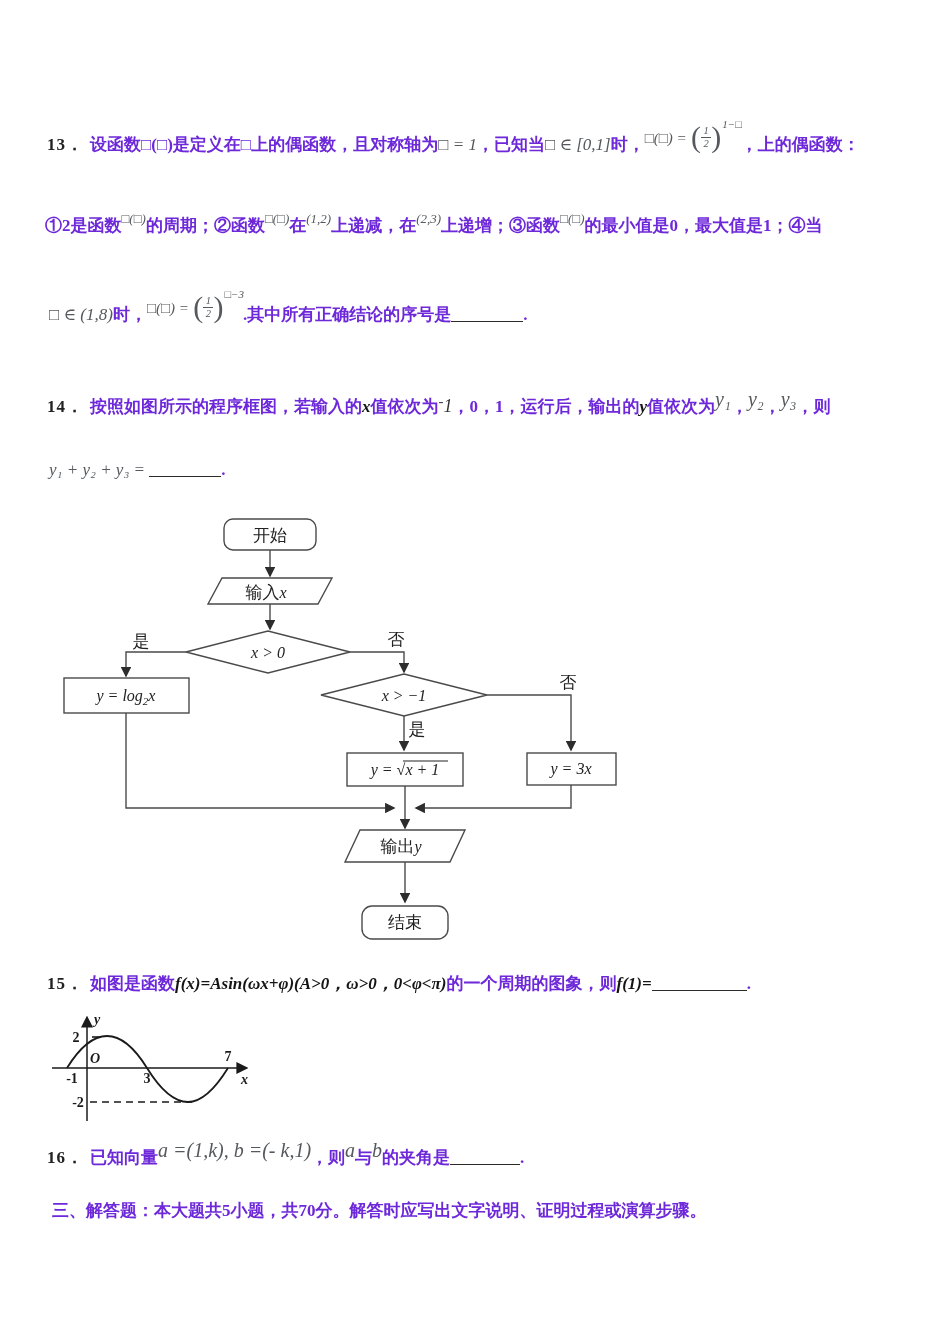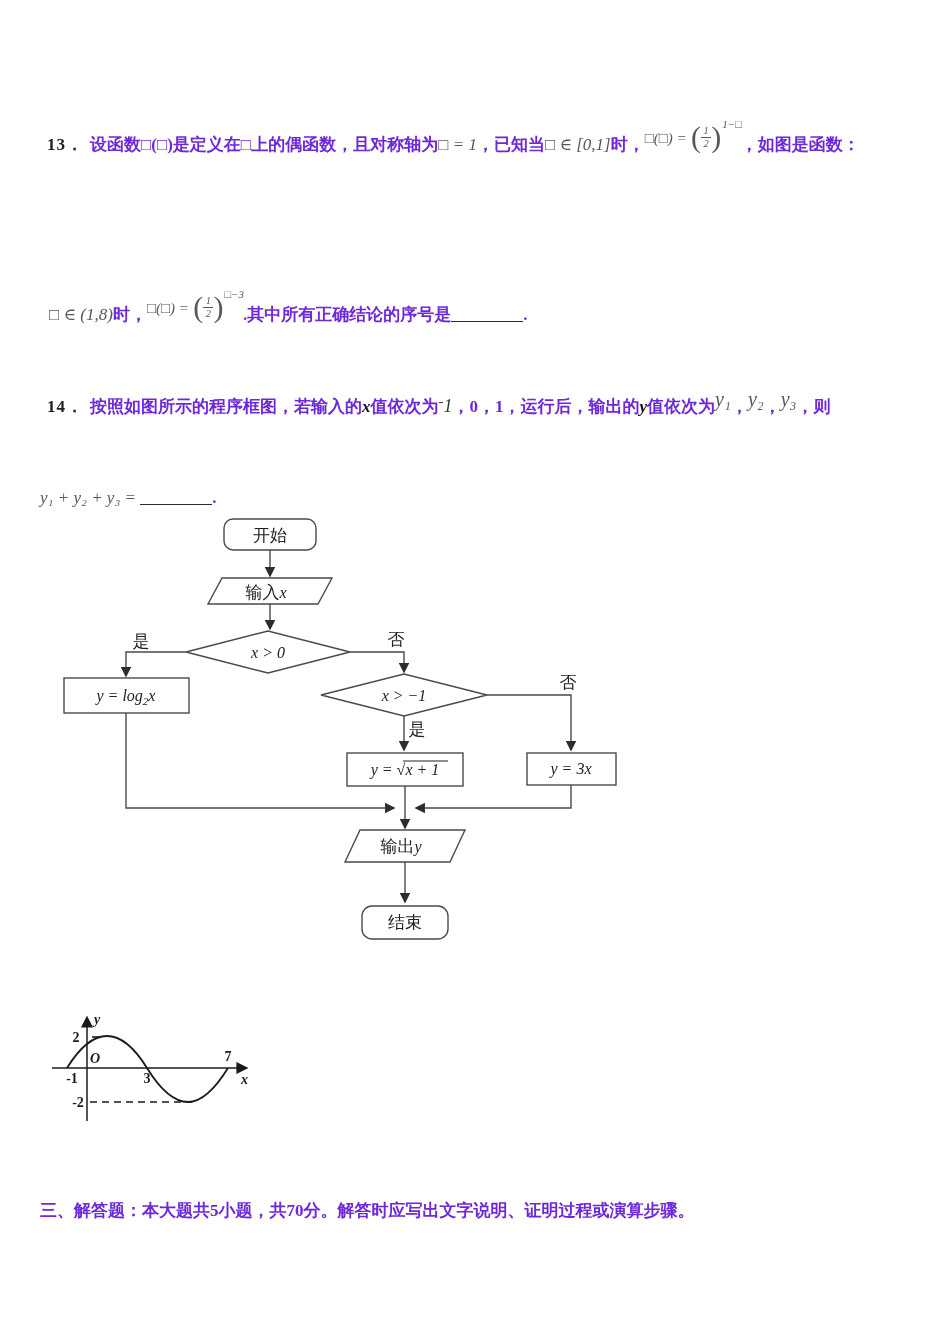--- a/index.html
+++ b/index.html
@@ -32,36 +32,39 @@
 </style>
 </head>
 <body>
 
 <div id="page">
 
   <div class="line" style="top:132px;left:47px;">
     <span class="qnum">13．</span><span class="cjk">设函数□(□)是定义在□上的偶函数，且对称轴为</span><span class="math">□ = 1</span><span class="cjk">，已知当</span><span class="math">□ ∈ [0,1]</span><span class="cjk">时，</span><span class="formula"><span class="f-lhs">□(□) =</span> <span class="bigparen">(</span><span class="frac">
           <span class="fnum">1</span>
           <span class="fden">2</span>
-        </span><span class="bigparen">)</span><span class="fexp">1−□</span></span><span class="cjk">，如图是函数：</span>
+        </span><span class="bigparen">)</span><span class="fexp">1−□</span></span><span class="cjk">，上的偶函数：</span>
   </div>
 
+  <div class="line" style="top:213px;left:45px;">
+    <span class="cjk">①2是函数</span><span class="sup">□(□)</span><span class="cjk">的周期；②函数</span><span class="sup">□(□)</span><span class="cjk">在</span><span class="sup">(1,2)</span><span class="cjk">上递减，在</span><span class="sup">(2,3)</span><span class="cjk">上递增；③函数</span><span class="sup">□(□)</span><span class="cjk">的最小值是0，最大值是1；④当</span>
+  </div>
 
   <div class="line" style="top:302px;left:49px;">
     <span class="math">□ ∈ (1,8)</span><span class="cjk">时，</span><span class="formula"><span class="f-lhs">□(□) =</span> <span class="bigparen">(</span><span class="frac">
           <span class="fnum">1</span>
           <span class="fden">2</span>
         </span><span class="bigparen">)</span><span class="fexp">□−3</span></span><span class="cjk">.其中所有正确结论的序号是</span><span class="blank" style="width:72px;"></span><span class="cjk">.</span>
   </div>
 
   <div class="line" style="top:392px;left:47px;">
     <span class="qnum">14．</span><span class="cjk">按照如图所示的程序框图，若输入的</span><span class="mathdark">x</span><span class="cjk">值依次为</span><span class="supmin">-</span><span class="math" style="color:#2f3234;font-size:18px;">1</span><span class="cjk">，0，1，运行后，输出的</span><span class="mathdark">y</span><span class="cjk">值依次为</span><span class="raised">y₁</span><span class="cjk">，</span><span class="raised">y₂</span><span class="cjk">，</span><span class="raised">y₃</span><span class="cjk">，则</span>
   </div>
 
-  <div class="line" style="top:457px;left:40px;margin-top:28px;">
+  <div class="line" style="top:457px;left:49px;">
     <span class="math" style="font-size:17px;">y₁ + y₂ + y₃ =</span>
     <span class="blank" style="width:72px;"></span><span class="cjk">.</span>
   </div>
 
   <svg style="position:absolute;left:0;top:503px;" width="660" height="450" viewBox="0 0 660 450">
     <defs>
       <marker id="arr" viewBox="0 0 10 10" refX="8.5" refY="5" markerWidth="7.5" markerHeight="7.5" orient="auto-start-reverse">
         <path d="M0,0 L10,5 L0,10 z" fill="#2d2d2d"></path>
       </marker>
     </defs>
@@ -96,20 +99,23 @@
     <text class="fc-math" x="404" y="198" text-anchor="middle">x &gt; −1</text>
     <text class="fc-cjk" x="417" y="232" text-anchor="middle">是</text>
     <text class="fc-cjk" x="568" y="185" text-anchor="middle">否</text>
     <text class="fc-math" x="405" y="272" text-anchor="middle"><tspan>y = </tspan><tspan>√</tspan><tspan>x + 1</tspan></text>
     <line x1="403" y1="258" x2="448" y2="258" stroke="#222" stroke-width="1.2"></line>
     <text class="fc-math" x="571" y="271" text-anchor="middle">y = 3x</text>
     <text x="401" y="349" text-anchor="middle"><tspan class="fc-cjk">输出</tspan><tspan class="fc-math">y</tspan></text>
     <text class="fc-cjk" x="405" y="425" text-anchor="middle">结束</text>
   </svg>
 
+  <div class="line" style="top:971px;left:47px;">
+    <span class="qnum">15．</span><span class="cjk">如图是函数</span><span class="mathdark">f(x)=Asin(ωx+φ)(A&gt;0，ω&gt;0，0&lt;φ&lt;π)</span><span class="cjk">的一个周期的图象，则</span><span class="mathdark">f(1)=</span><span class="blank" style="width:95px;"></span><span class="cjk">.</span>
+  </div>
 
   <svg style="position:absolute;left:42px;top:1008px;" width="220" height="120" viewBox="0 0 220 120">
     <defs>
       <marker id="arr2" viewBox="0 0 10 10" refX="8" refY="5" markerWidth="8" markerHeight="8" orient="auto-start-reverse">
         <path d="M0,0 L10,5 L0,10 z" fill="#1a1a1a"></path>
       </marker>
     </defs>
     <path d="M45,113 L45,10" stroke="#1a1a1a" stroke-width="1.5" fill="none" marker-end="url(#arr2)"></path>
     <path d="M10,60 L204,60" stroke="#1a1a1a" stroke-width="1.5" fill="none" marker-end="url(#arr2)"></path>
     <line x1="50" y1="29" x2="59" y2="29" stroke="#1a1a1a" stroke-width="1.6"></line>
@@ -118,18 +124,21 @@
     <text class="g-lab" x="52" y="16">y</text>
     <text class="g-lab" x="199" y="76">x</text>
     <text class="g-lab" x="48" y="55">O</text>
     <text class="g-num" x="34" y="34" text-anchor="middle">2</text>
     <text class="g-num" x="36" y="99" text-anchor="middle">-2</text>
     <text class="g-num" x="30" y="75" text-anchor="middle">-1</text>
     <text class="g-num" x="105" y="75" text-anchor="middle">3</text>
     <text class="g-num" x="186" y="53" text-anchor="middle">7</text>
   </svg>
 
+  <div class="line" style="top:1143px;left:47px;">
+    <span class="qnum">16．</span><span class="cjk">已知向量</span><span class="raised">a =(1,k), b =(- k,1)</span><span class="cjk">，则</span><span class="raised">a</span><span class="cjk">与</span><span class="raised">b</span><span class="cjk">的夹角是</span><span class="blank" style="width:70px;"></span><span class="cjk">.</span>
+  </div>
 
-  <div class="line" style="top:1198px;left:40px;">
+  <div class="line" style="top:1198px;left:52px;">
     <span class="cjk">三、解答题：本大题共5小题，共70分。解答时应写出文字说明、证明过程或演算步骤。</span>
   </div>
 
 </div>
 
 </body></html>

